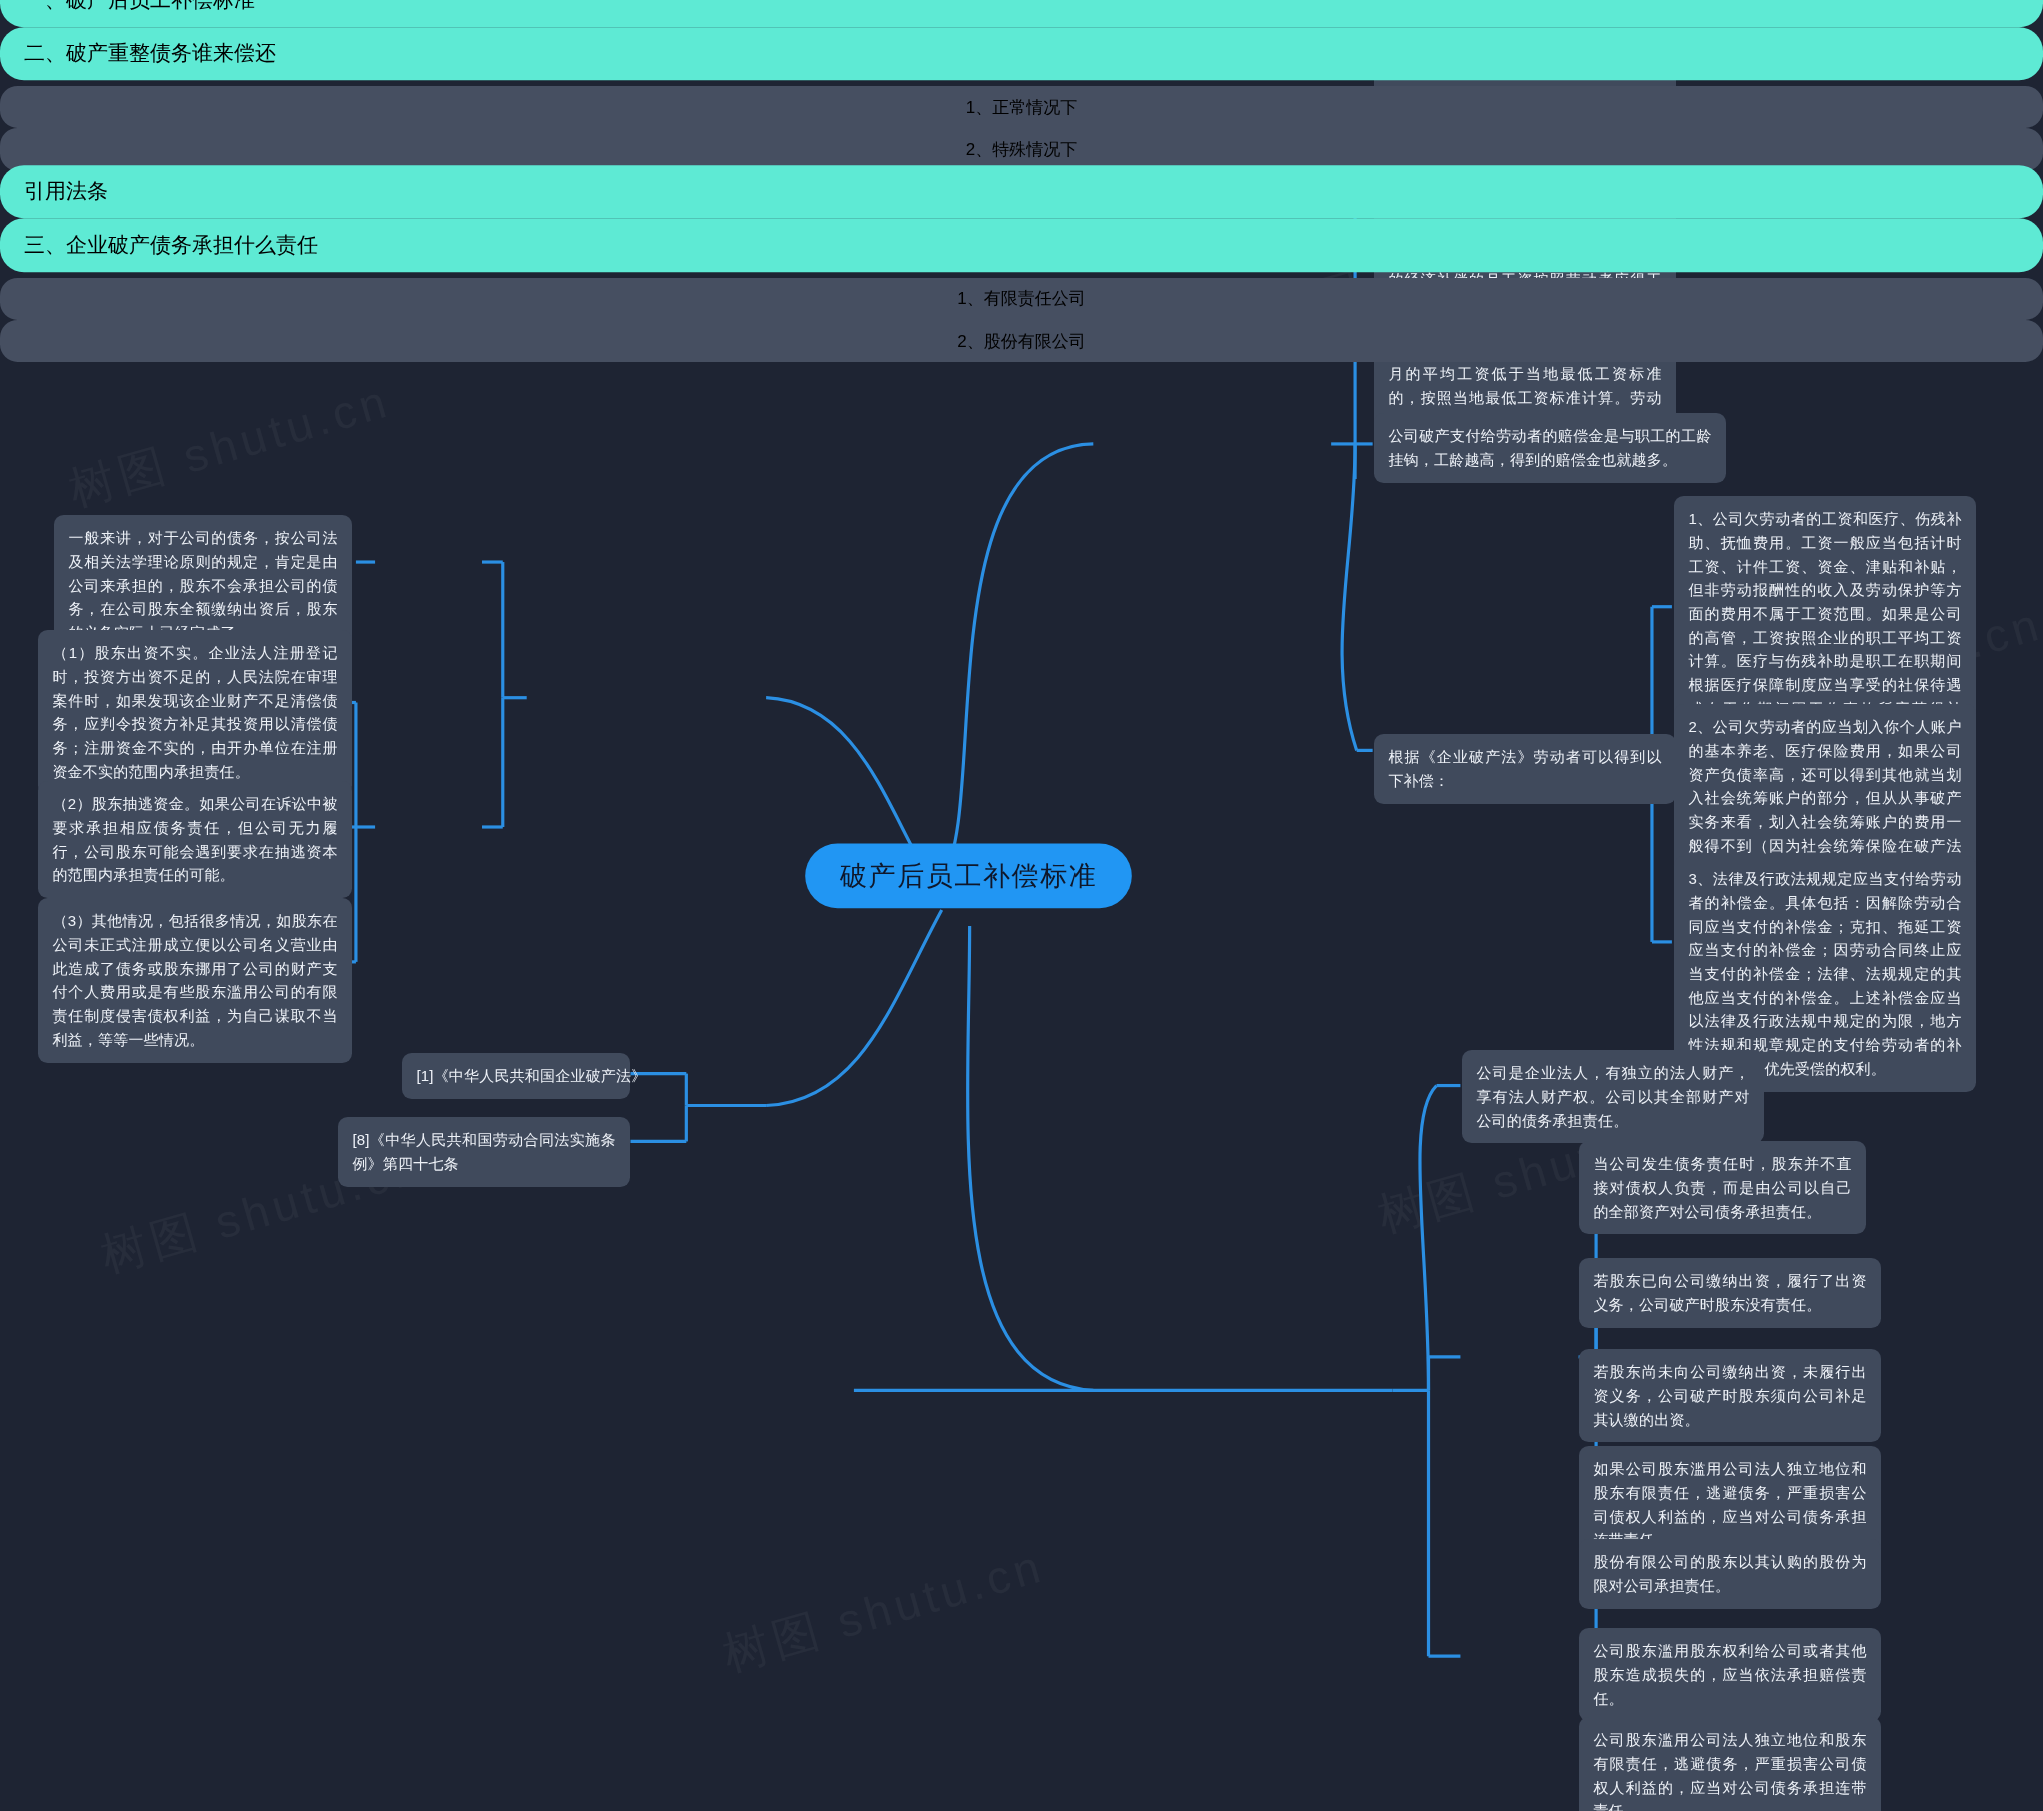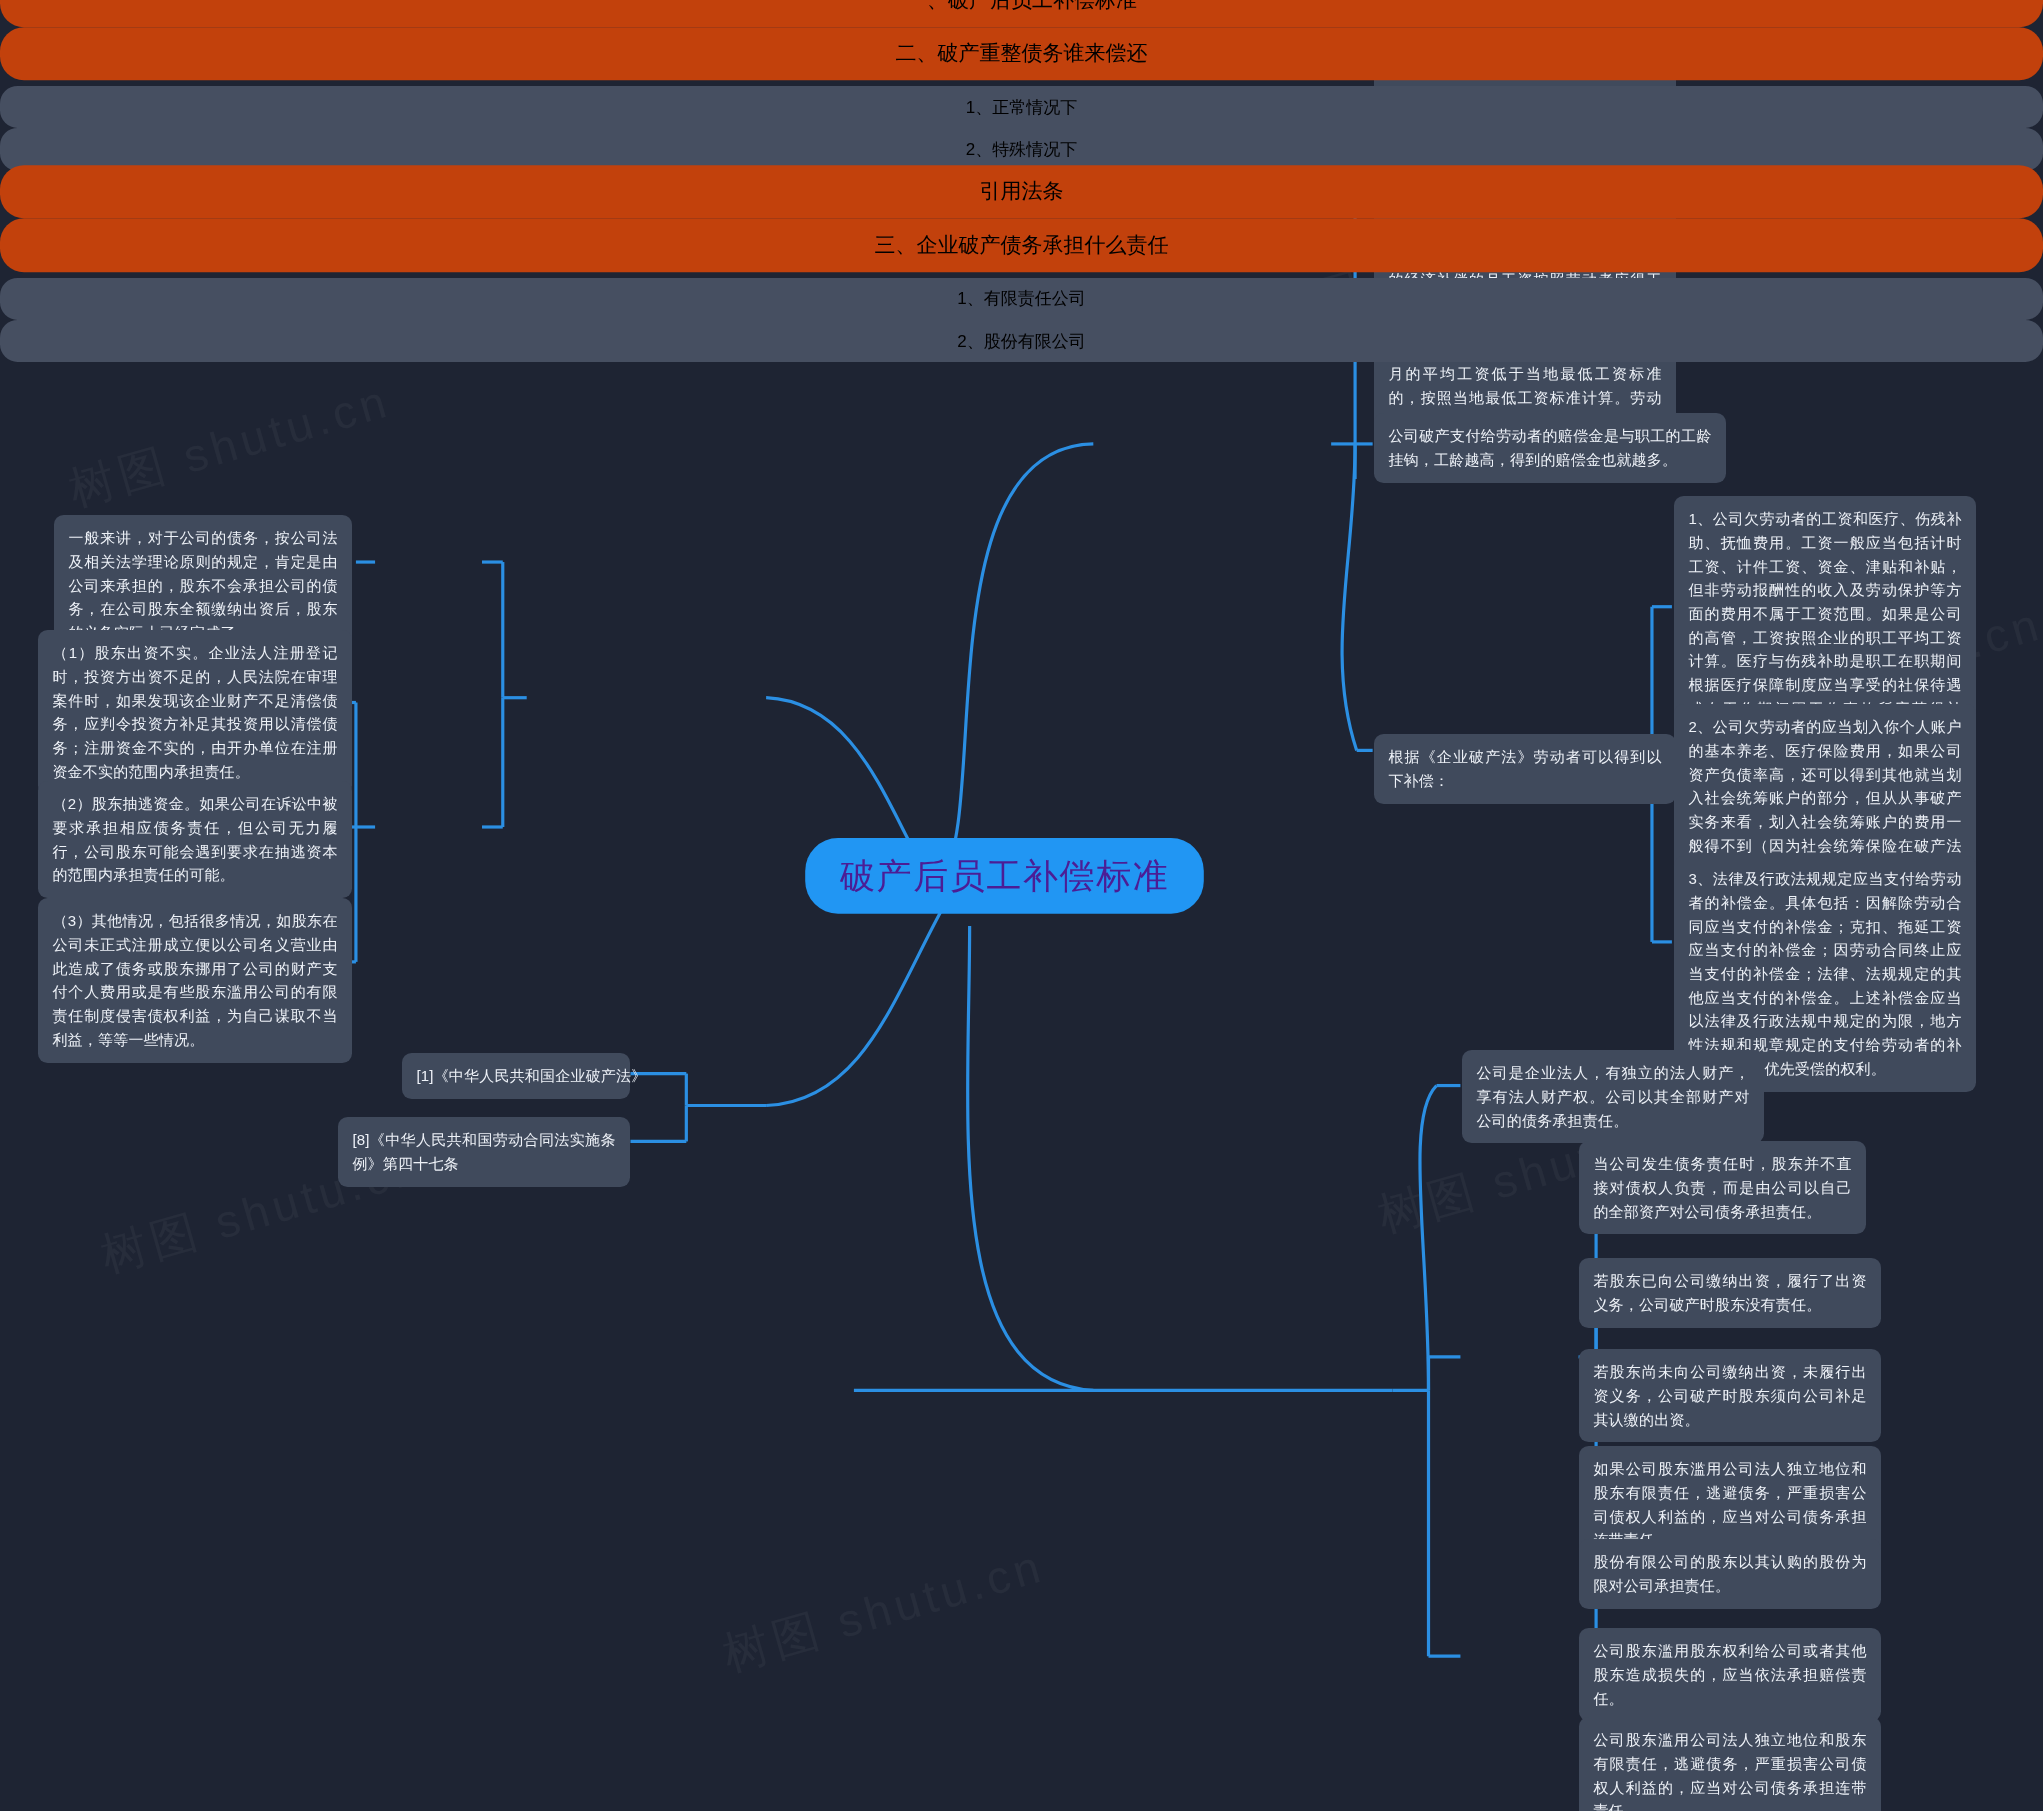--- a/index.html
+++ b/index.html
@@ -17,40 +17,40 @@
     background:#404a5c;
     color:#eef2f8;
     border-radius:11.2px;
     padding:11.2px 14.4px;
     line-height:1.58;
     letter-spacing:0.2px;
     text-align:justify;
   }
   .leaf{font-size:15px;border-radius:9.6px;}
   .branch{
-    background:#c2410c;
+    background:#5eead4;
     border-radius:24px;
     font-size:21px;
     padding:12.8px 24px;
     white-space:nowrap;
-    text-align:center;
+    text-align:left;
   }
   .sub{
     background:#464f61;
     border-radius:17.6px;
     font-size:17px;
     padding:9.6px 17.6px;
     white-space:nowrap;
     text-align:center;
   }
   .root{
     position:absolute;
     background:#2196f3;
-    color:#4c1d95;
-    font-size:35px;
+    color:#0f172a;
+    font-size:27px;
     border-radius:32px;
     padding:13.6px 34px;
     white-space:nowrap;
     letter-spacing:1.6px;
     box-shadow:0 0 0 0.8px #2196f3;
   }
   .wm{
     position:absolute;
     color:rgba(255,255,255,0.045);
     font-size:46px;

